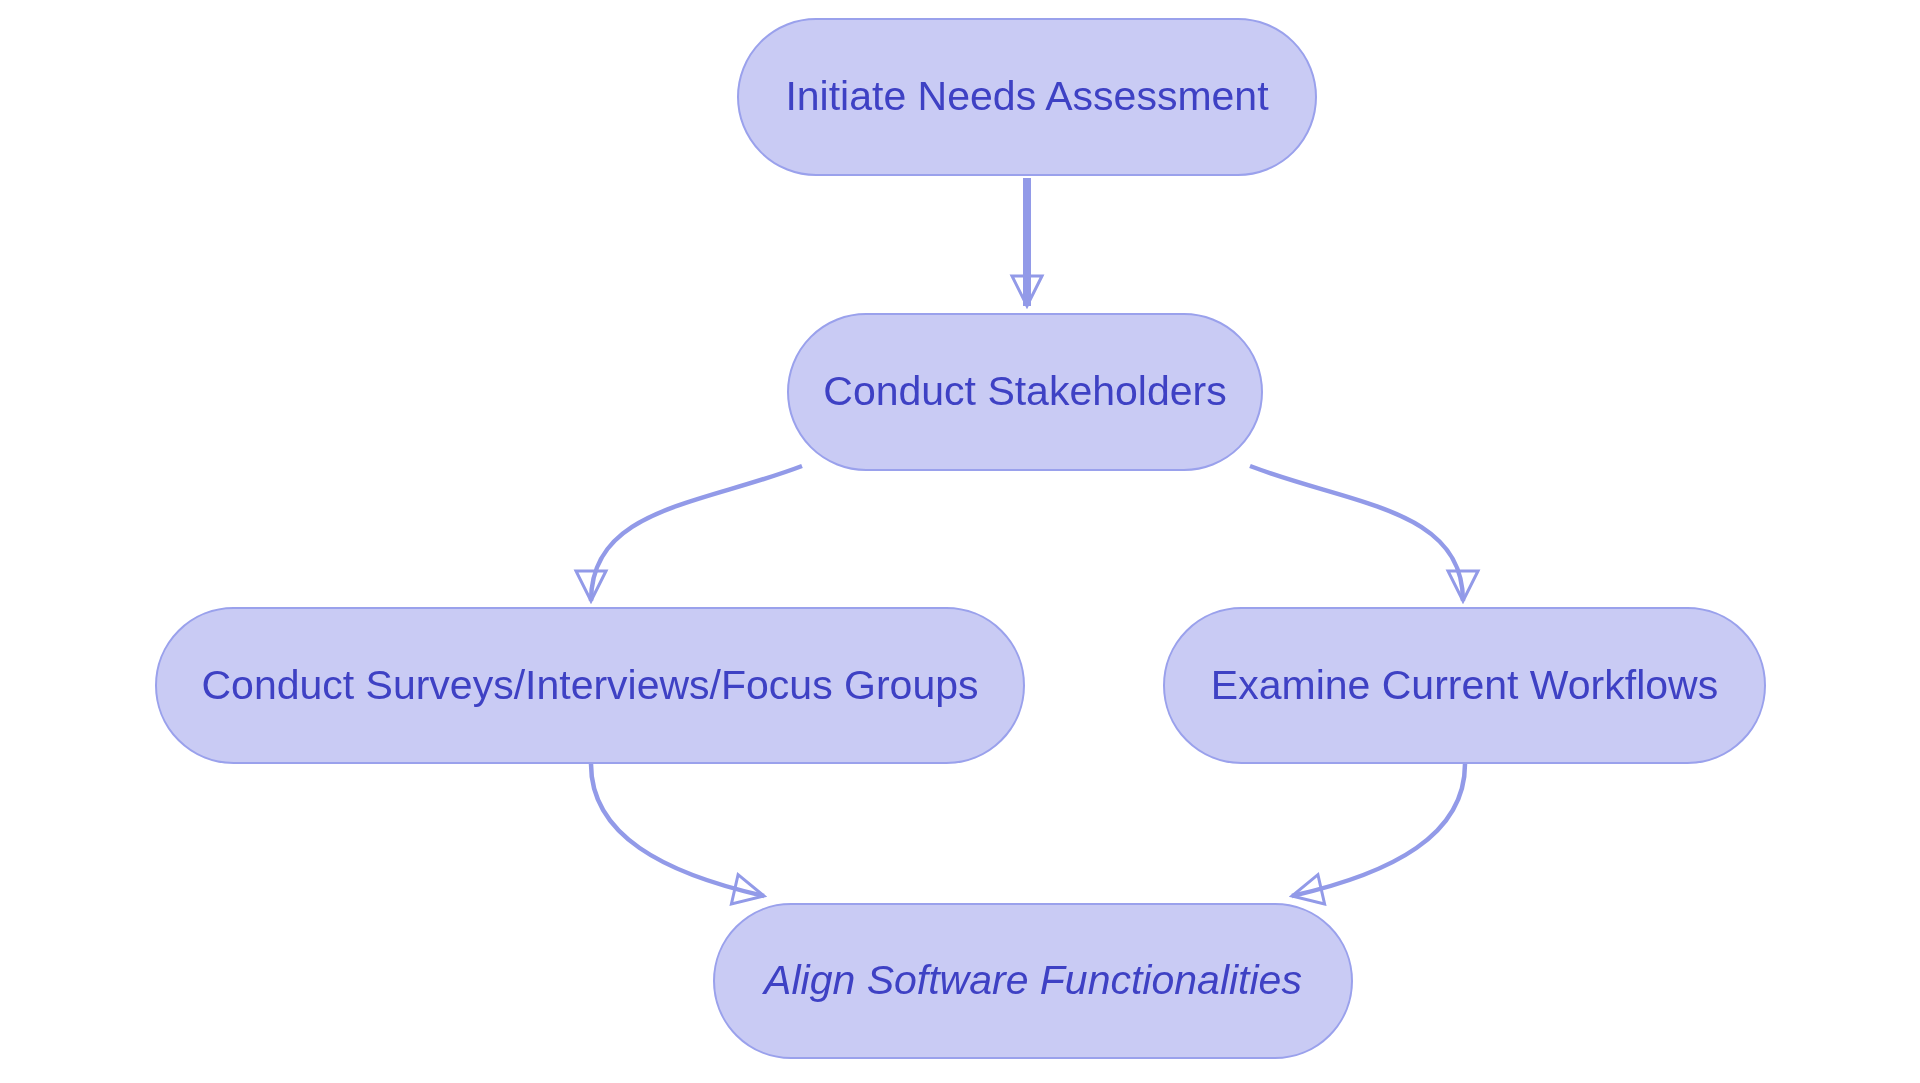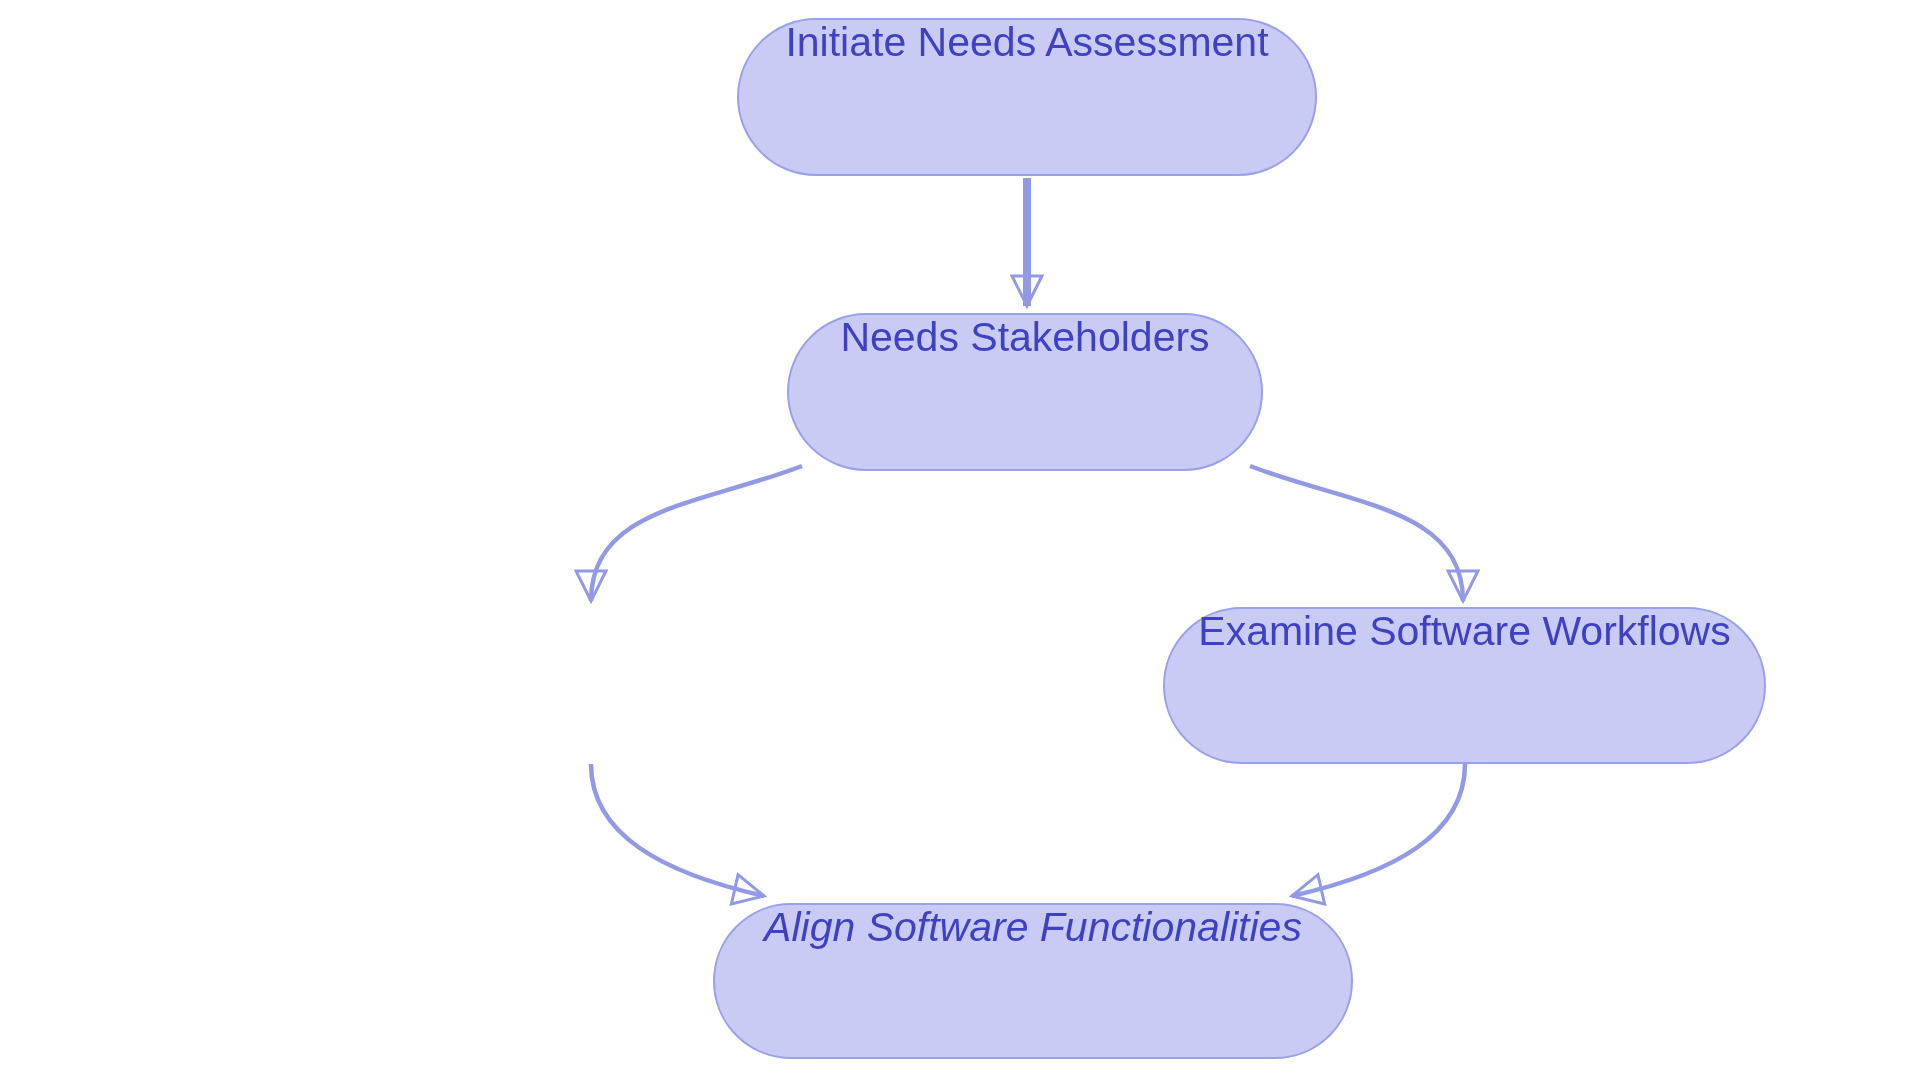--- a/index.html
+++ b/index.html
@@ -23,21 +23,21 @@
   .edges{
     position:absolute;left:0;top:0;width:1920px;height:1083px;
   }
   .edges path{
     fill:none;
     stroke:var(--edge-color);
     stroke-linecap:butt;
   }
   .node{
     position:absolute;
-    display:flex;justify-content:center;
+    display:flex;align-items:center;justify-content:center;
     background:var(--node-fill);
     border:2.5px solid var(--node-border);
     border-radius:80px;
     color:var(--text-color);
     font-size:41px;
     line-height:1.1;
     text-align:center;
     white-space:nowrap;
   }
   .n-initiate {left:737px;  top:18px;  width:580px; height:158px;}
@@ -67,25 +67,28 @@
     <path d="M 591 764 C 591 835, 663 873, 764 896" stroke-width="4.5" marker-end="url(#arrowhead)"></path>
 
     <path d="M 1465 764 C 1465 835, 1393 873, 1292 896" stroke-width="4.5" marker-end="url(#arrowhead)"></path>
   </svg>
 
   <div class="node n-initiate">
     <span>Initiate Needs Assessment</span>
   </div>
 
   <div class="node n-engage">
-    <span>Needs Stakeholders</span>
+    <span>Conduct Stakeholders</span>
   </div>
 
+  <div class="node n-surveys">
+    <span>Conduct Surveys/Interviews/Focus Groups</span>
+  </div>
 
   <div class="node n-workflows">
-    <span>Examine Software Workflows</span>
+    <span>Examine Current Workflows</span>
   </div>
 
   <div class="node n-align">
     <span>Align Software Functionalities</span>
   </div>
 
 </div>
 
 </body></html>

